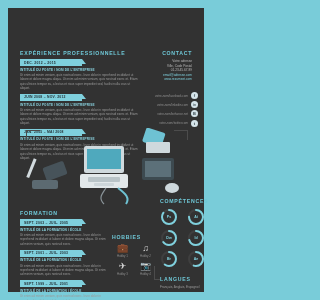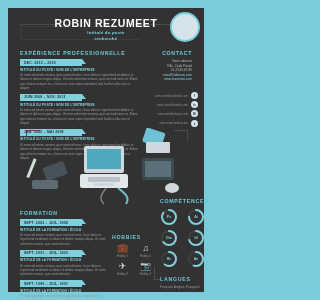--- a/index.html
+++ b/index.html
@@ -105,31 +105,20 @@
     position:absolute; left:-6px; top:-10px; width:6px; height:14px;
     border-left:1px solid #4c4c4c; border-bottom:1px solid #4c4c4c;
   }
 </style>
 </head>
 <body>
 
 <div class="page">
   <div class="card">
 
-    <div class="header">
-      <div class="hdr-line l"></div>
-      <div class="hdr-line r"></div>
-      <div class="hdr-frame"></div>
-      <div class="name">ROBIN REZUMEET</div>
-      <div class="subtitle">
-        <div>Intitulé du poste</div>
-        <div>recherché</div>
-      </div>
-      <div class="avatar"></div>
-    </div>
 
     <div class="left-col">
       <div class="sec-title">EXPÉRIENCE PROFESSIONNELLE</div>
       <div>
         <span class="pill">DEC. 2012 – 2015</span>
         <div class="entry-sub">INTITULÉ DU POSTE / NOM DE L'ENTREPRISE</div>
         <div class="entry-body">Ut enim ad minim veniam, quis nostrud exerc. Irure dolor in reprehend incididunt ut labore et dolore magna aliqua. Ut enim ad minim veniam, quis nostrud exerc et. Etiam quis ultrices tempor eu, a lectus et risus super imperdiet sed, facilisi nulla cras ut aliquet.</div>
       </div>
       <div>
         <span class="pill">JUIN 2008 – NOV. 2012</span>

